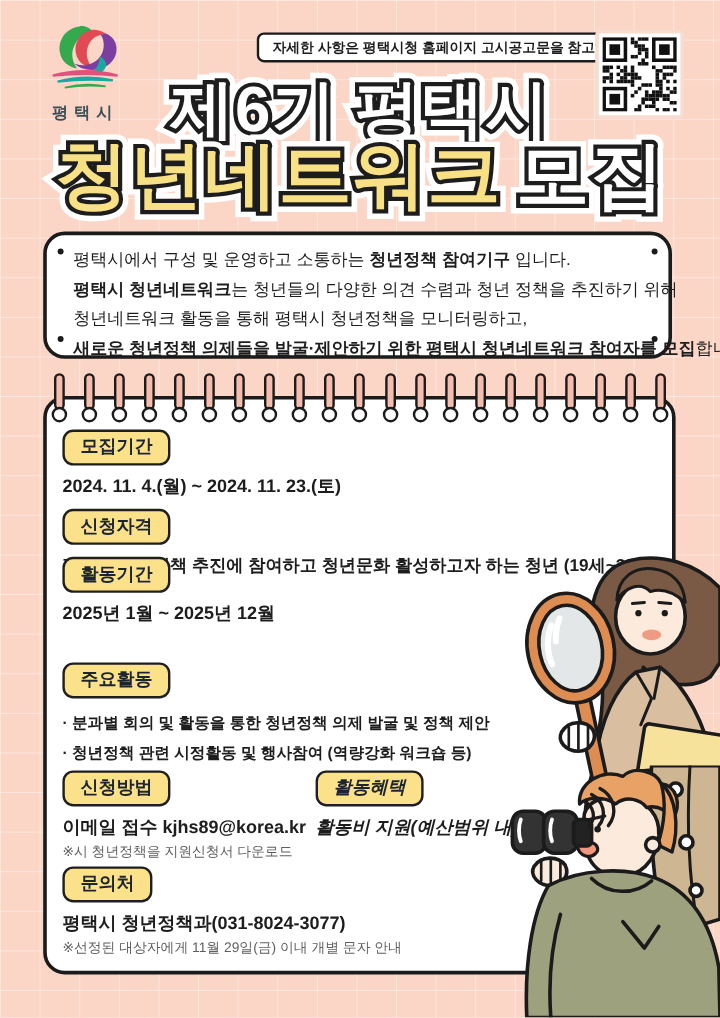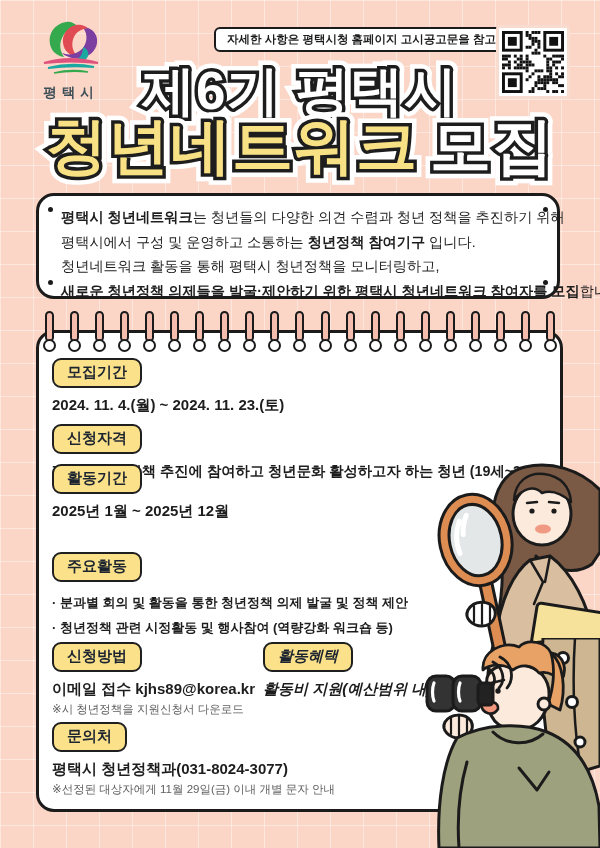--- a/index.html
+++ b/index.html
@@ -260,22 +260,22 @@
   <div class="title-stack t2">
     <div class="halo"><span>청년네트워크</span><span class="rest">모집</span></div>
     <div class="ink"><span class="hl">청년네트워크</span><span class="rest">모집</span></div>
   </div>
 
   <div class="intro-box">
     <span class="corner-dot dot-tl"></span>
     <span class="corner-dot dot-tr"></span>
     <span class="corner-dot dot-bl"></span>
     <span class="corner-dot dot-br"></span>
+    <p><span>평택시에서 구성 및 운영하고 소통하는 </span><b>청년정책 참여기구</b><span> 입니다.</span></p>
     <p><b>평택시 청년네트워크</b><span>는 청년들의 다양한 의견 수렴과 청년 정책을 추진하기 위해</span></p>
-    <p><span>평택시에서 구성 및 운영하고 소통하는 </span><b>청년정책 참여기구</b><span> 입니다.</span></p>
     <p><span>청년네트워크 활동을 통해 평택시 청년정책을 모니터링하고,</span></p>
     <p><b>새로운 청년정책 의제들을 발굴·제안하기 위한 평택시 청년네트워크 참여자를 모집</b><span>합니다.</span></p>
   </div>
 
   <div class="notebook"></div>
   <div class="rings" id="rings">
       <span class="ring">
         <span class="ring-stem"></span>
         <span class="ring-hole"></span>
       </span>

